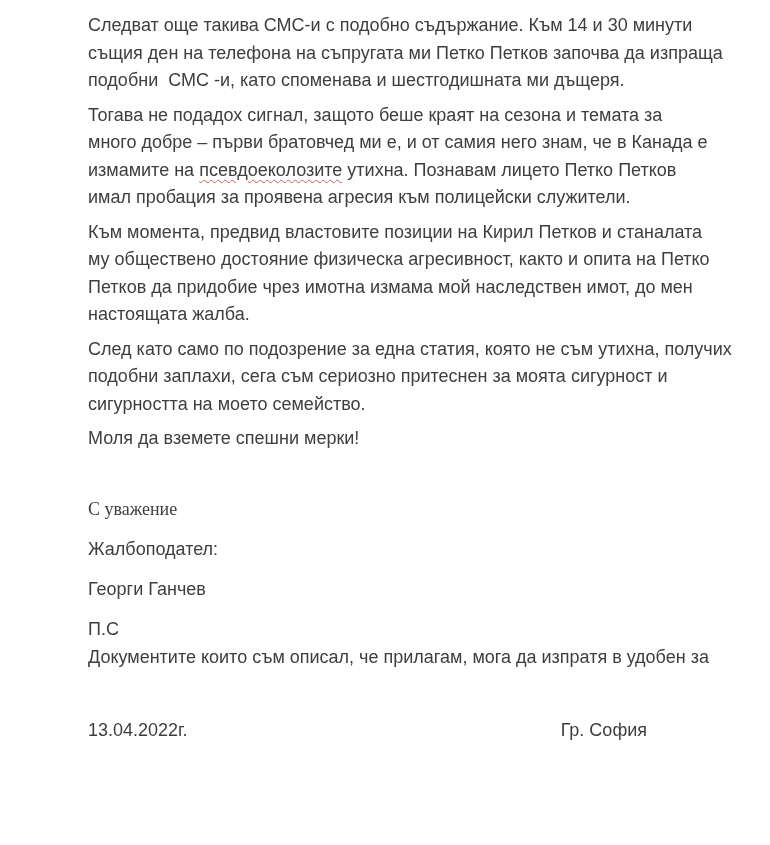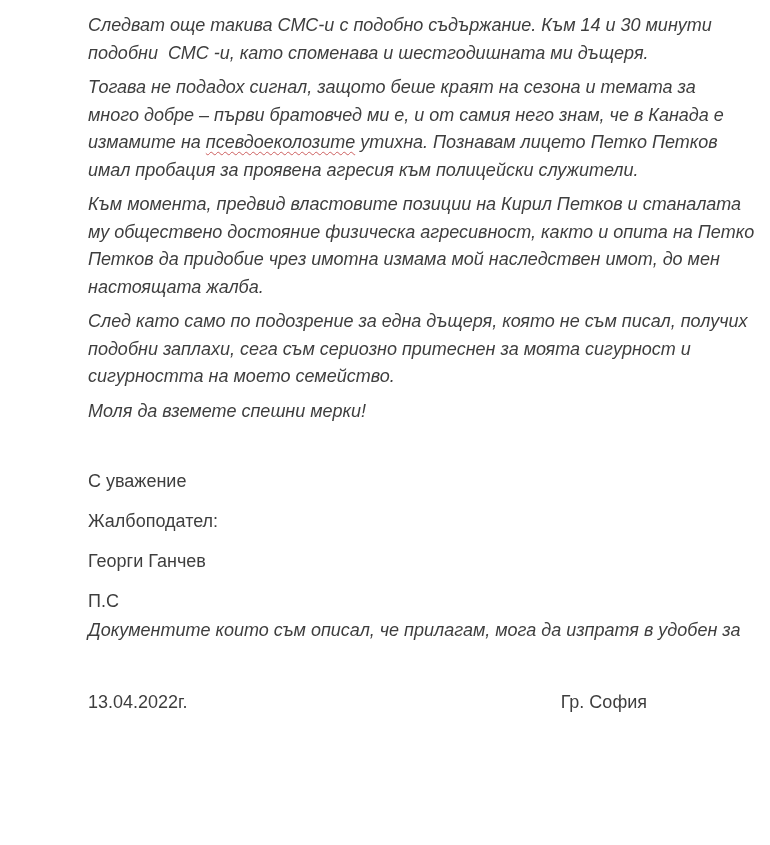--- a/index.html
+++ b/index.html
@@ -17,25 +17,25 @@
   .page {
     padding: 12px 0 0 88px;
   }
   .line {
     font-size: 18px;
     line-height: 27.5px;
     white-space: pre;
   }
   .para {
     margin: 0 0 7px 0;
-    font-style: italic;
   }
   .closing-regards {
     margin-top: 43px;
     margin-bottom: 12.5px;
+    font-family: Liberation Serif, serif;
   }
   .sig {
     margin-bottom: 12.5px;
   }
   .ps-label {
     margin-bottom: 1px;
   }
   .ps-para {
     margin: 0;
   }
@@ -54,39 +54,40 @@
     align-items: center;
   }
 </style>
 </head>
 <body>
 
 <div class="page">
 
   <div class="para">
     <div class="line">Следват още такива СМС-и с подобно съдържание. Към 14 и 30 минути</div>
+    <div class="line">същия ден на телефона на съпругата ми Петко Петков започва да изпраща</div>
     <div class="line">подобни  СМС -и, като споменава и шестгодишната ми дъщеря.</div>
   </div>
 
   <div class="para">
     <div class="line">Тогава не подадох сигнал, защото беше краят на сезона и темата за</div>
     <div class="line">много добре – първи братовчед ми е, и от самия него знам, че в Канада е</div>
     <div class="line"><span>измамите на </span><span class="misspelled">псевдоеколозите</span><span> утихна. Познавам лицето Петко Петков</span></div>
     <div class="line">имал пробация за проявена агресия към полицейски служители.</div>
   </div>
 
   <div class="para">
     <div class="line">Към момента, предвид властовите позиции на Кирил Петков и станалата</div>
     <div class="line">му обществено достояние физическа агресивност, както и опита на Петко</div>
     <div class="line">Петков да придобие чрез имотна измама мой наследствен имот, до мен</div>
     <div class="line">настоящата жалба.</div>
   </div>
 
   <div class="para">
-    <div class="line">След като само по подозрение за една дъщеря, която не съм писал, получих</div>
+    <div class="line">След като само по подозрение за една статия, която не съм утихна, получих</div>
     <div class="line">подобни заплахи, сега съм сериозно притеснен за моята сигурност и</div>
     <div class="line">сигурността на моето семейство.</div>
   </div>
 
   <div class="para">
     <div class="line">Моля да вземете спешни мерки!</div>
   </div>
 
   <div>
     <div class="line closing-regards">С уважение</div>

